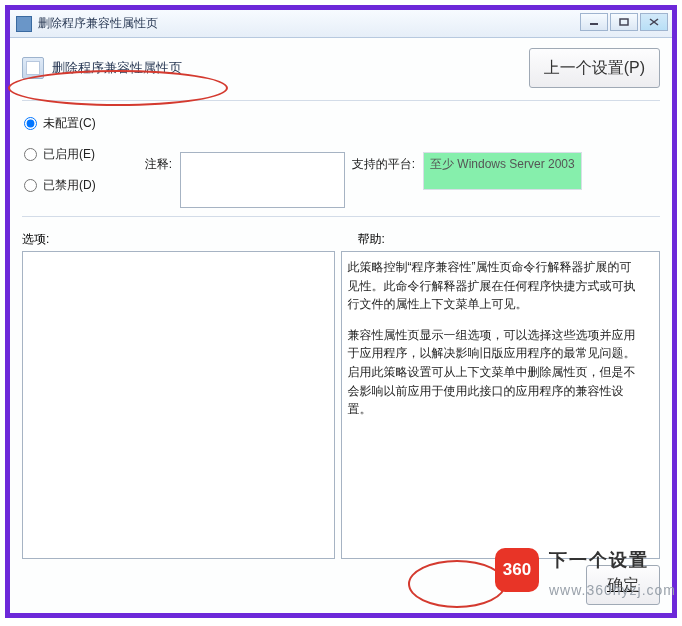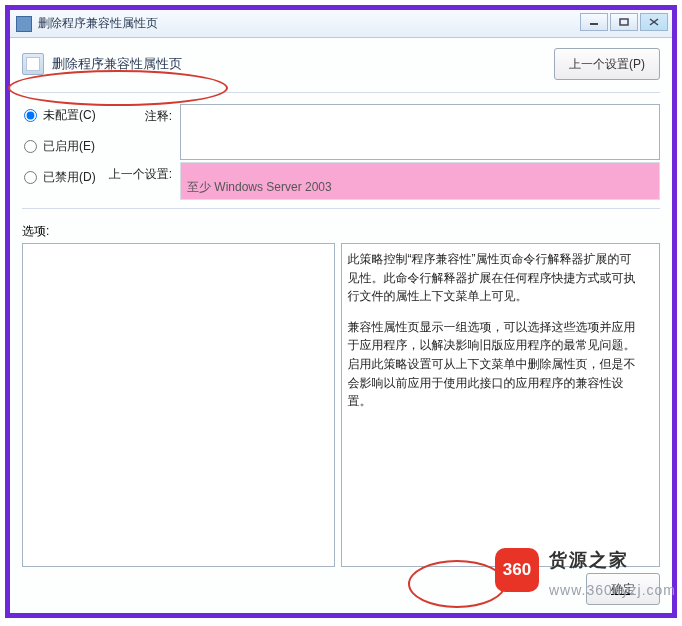--- a/index.html
+++ b/index.html
@@ -77,26 +77,26 @@
   }
   .header-title {
     font-size: 13px;
     color: #2a3a55;
   }
   .nav-buttons {
     margin-left: auto;
     display: flex; gap: 8px;
   }
   .btn {
-    height: 32px;
+    height: 40px;
     padding: 0 14px;
     border: 1px solid #9fa9b5;
     background: linear-gradient(#fdfdfe,#ededf0);
     border-radius: 3px;
-    font-size: 12px;
+    font-size: 16px;
     display: inline-flex; align-items: center; justify-content: center;
     color: #333;
     cursor: default;
   }
   hr.sep {
     border: none;
     border-top: 1px solid #d3dce8;
     margin: 8px 0;
   }
   .config-area {
@@ -109,21 +109,21 @@
     position: relative;
   }
   .radio-row {
     display: flex; align-items: center;
     margin-bottom: 14px;
   }
   .radio-row input { margin: 0 6px 0 2px; }
   .radio-label { color: #222; white-space: nowrap; }
   .fields {
     flex: 1;
-    display: flex; flex-direction: column; gap: 2px;
+    display: flex; flex-direction: row; gap: 2px;
   }
   .field {
     display: flex;
     align-items: flex-start;
   }
   .field-label {
     width: 76px;
     text-align: right;
     padding-right: 8px;
     padding-top: 4px;
@@ -135,23 +135,23 @@
     border: 1px solid #a6b3c3;
     background: #fff;
     font-family: inherit; font-size: 12px;
     padding: 2px 4px;
     resize: none;
   }
   .support-box {
     flex: 1;
     height: 38px;
     border: 1px solid #d8dee6;
-    background: #f9a8d4;
+    background: #86efac;
     color: #555;
-    padding: 16px 6px;
+    padding: 3px 6px;
     overflow: auto;
   }
   .lower {
     flex: 1;
     display: flex;
     flex-direction: column;
     margin-top: 6px;
   }
   .lower-heads {
     display: flex;
@@ -272,31 +272,32 @@
           <input type="radio" name="state" style="">
           <span class="radio-label">已禁用(D)</span>
         </label>
       </div>
       <div class="fields">
         <div class="field">
           <div class="field-label">注释:</div>
           <textarea class="textarea-comment" style=""></textarea>
         </div>
         <div class="field">
-          <div class="field-label">上一个设置:</div>
+          <div class="field-label">支持的平台:</div>
           <div class="support-box">至少 Windows Server 2003</div>
         </div>
       </div>
     </div>
 
     <hr class="sep">
 
     <div class="lower">
       <div class="lower-heads">
         <div class="lh-left">选项:</div>
+        <div class="lh-right">帮助:</div>
       </div>
       <div class="lower-boxes">
         <div class="options-box"></div>
         <div class="help-box">
           <p>此策略控制“程序兼容性”属性页命令行解释器扩展的可见性。此命令行解释器扩展在任何程序快捷方式或可执行文件的属性上下文菜单上可见。</p>
           <p>兼容性属性页显示一组选项，可以选择这些选项并应用于应用程序，以解决影响旧版应用程序的最常见问题。启用此策略设置可从上下文菜单中删除属性页，但是不会影响以前应用于使用此接口的应用程序的兼容性设置。</p>
         </div>
       </div>
       <div class="footer">
         <div class="btn" style="width:74px">确定</div>
@@ -304,16 +305,16 @@
     </div>
   </div>
 </div>
 
 <div class="annot" style="left:8px; top:70px; width:220px; height:36px;"></div>
 <div class="annot" style="left:408px; top:560px; width:98px; height:48px;"></div>
 
 <div class="watermark">
   <div class="wm-badge">360</div>
   <div class="wm-text">
-    <div class="big">货源之家</div>
+    <div class="big">下一个设置</div>
     <div class="small">www.360hyzj.com</div>
   </div>
 </div>
 
 </body></html>

